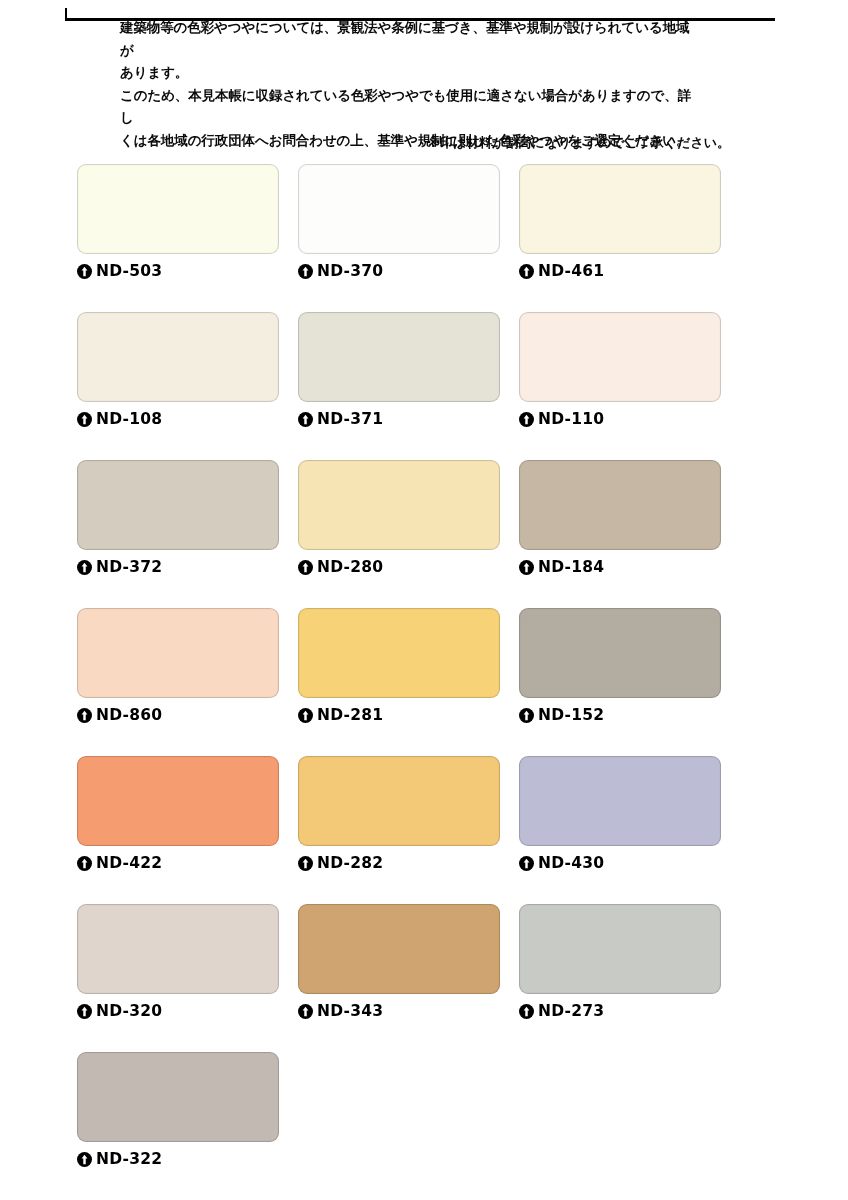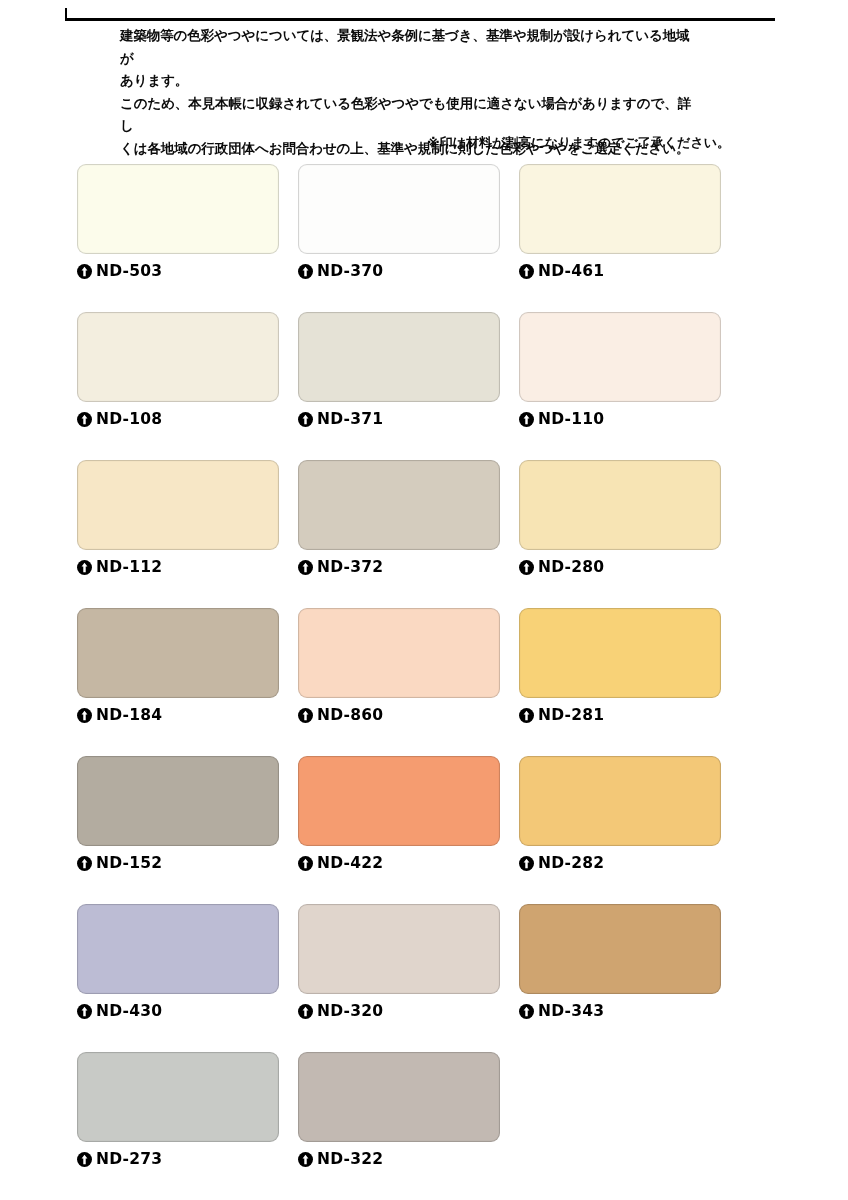--- a/index.html
+++ b/index.html
@@ -32,21 +32,21 @@
     top: 8px;
     width: 2px;
     height: 13px;
     background: #000000;
   }
 
   
   .notice {
     position: absolute;
     left: 120px;
-    top: 24px;
+    top: 16px;
     width: 580px;
     font-size: 13.5px;
     line-height: 22.5px;
     letter-spacing: -0.1px;
     color: #0b0b0b;
     font-family: "DejaVu Sans", "Liberation Sans", sans-serif;
     font-weight: 600;
   }
   .notice p {
     margin: 0;
@@ -179,30 +179,20 @@
       <div class="swatch-chip" style="background: rgb(250, 238, 228);"></div>
       <div class="swatch-label">
         <svg class="arrow-badge" viewBox="0 0 16 16">
           <circle cx="8" cy="8" r="8" fill="#000000"></circle>
           <path d="M8 3.0 L11.1 7.0 L9.3 7.0 L9.3 13.0 L6.7 13.0 L6.7 7.0 L4.9 7.0 Z" fill="#ffffff"></path>
         </svg>
         <span class="swatch-code">ND-110</span>
       </div>
     </div>
     <div class="swatch-cell">
-      <div class="swatch-chip" style="background: rgb(247, 231, 198);"></div>
-      <div class="swatch-label">
-        <svg class="arrow-badge" viewBox="0 0 16 16">
-          <circle cx="8" cy="8" r="8" fill="#000000"></circle>
-          <path d="M8 3.0 L11.1 7.0 L9.3 7.0 L9.3 13.0 L6.7 13.0 L6.7 7.0 L4.9 7.0 Z" fill="#ffffff"></path>
-        </svg>
-        <span class="swatch-code">ND-112</span>
-      </div>
-    </div>
-    <div class="swatch-cell">
       <div class="swatch-chip" style="background: rgb(212, 204, 190);"></div>
       <div class="swatch-label">
         <svg class="arrow-badge" viewBox="0 0 16 16">
           <circle cx="8" cy="8" r="8" fill="#000000"></circle>
           <path d="M8 3.0 L11.1 7.0 L9.3 7.0 L9.3 13.0 L6.7 13.0 L6.7 7.0 L4.9 7.0 Z" fill="#ffffff"></path>
         </svg>
         <span class="swatch-code">ND-372</span>
       </div>
     </div>
     <div class="swatch-cell">

